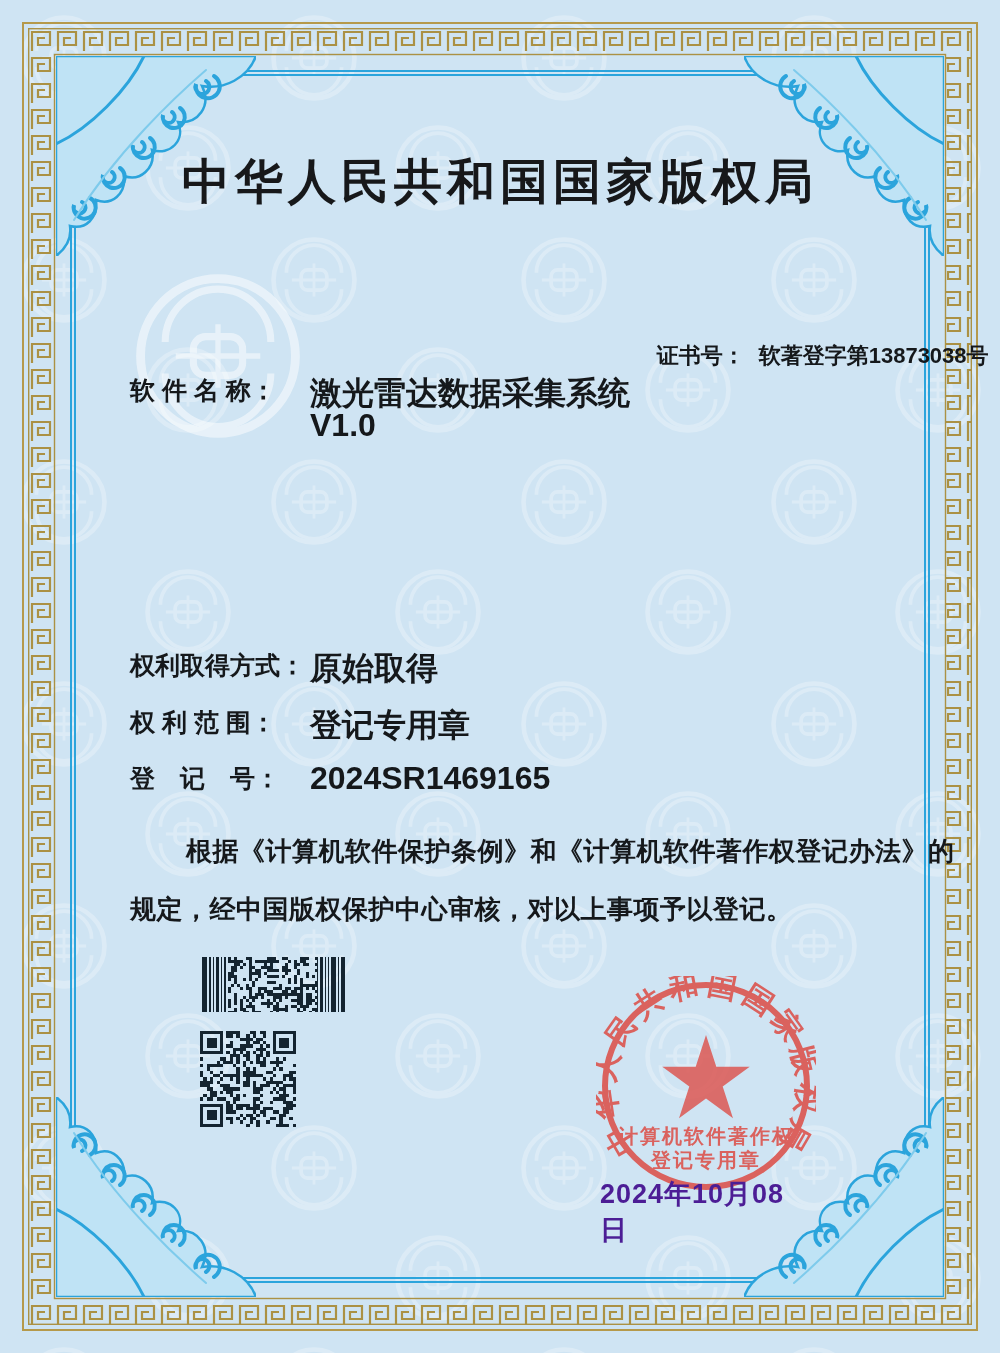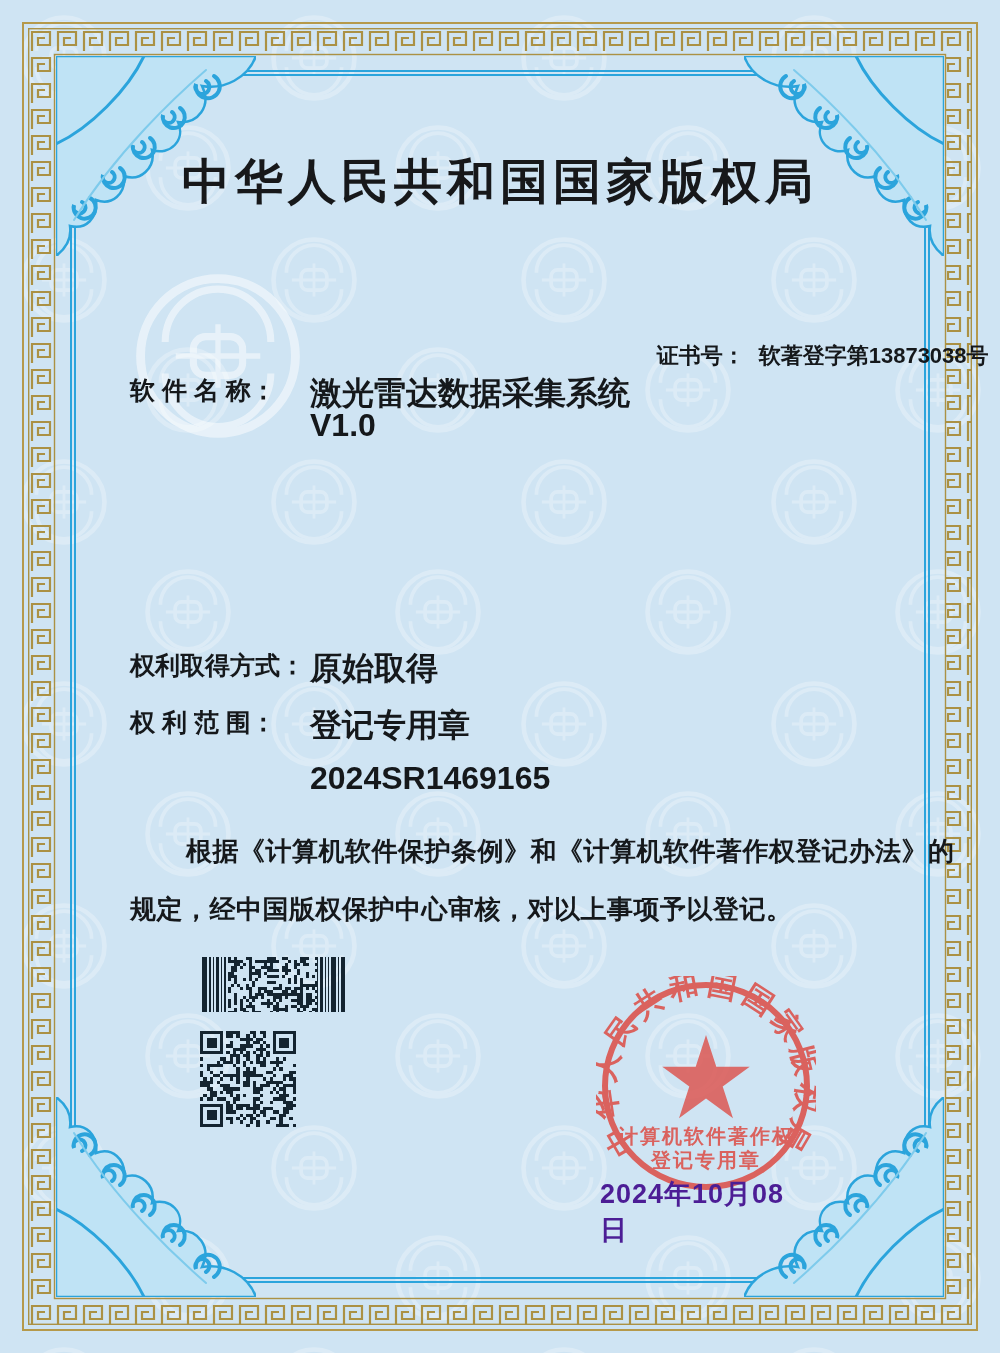--- a/index.html
+++ b/index.html
@@ -125,20 +125,21 @@
     <span class="f-value" style="top:372px">激光雷达数据采集系统</span>
     <span class="f-value" style="top:407px">V1.0</span>
 
 
     <span class="f-label" style="left:130px;top:649px">权利取得方式：</span>
     <span class="f-value" style="top:647px">原始取得</span>
 
     <span class="f-label" style="left:130px;top:706px">权 利 范 围：</span>
     <span class="f-value" style="top:704px">登记专用章</span>
 
+    <span class="f-label" style="left:130px;top:762px">登　记　号：</span>
     <span class="f-value" style="top:760px">2024SR1469165</span>
 
     <div class="statement" style="left:186px;top:834px">根据《计算机软件保护条例》和《计算机软件著作权登记办法》的</div>
     <div class="statement" style="left:130px;top:892px">规定，经中国版权保护中心审核，对以上事项予以登记。</div>
 
     <div class="barcode-box">
       <svg id="barcode-svg" viewBox="0 0 143 55" width="143" height="55" shape-rendering="crispEdges">
           <rect x="0" y="0" width="5" height="55" fill="#142430"></rect>
           <rect x="7" y="0" width="2" height="55" fill="#142430"></rect>
           <rect x="11" y="0" width="1" height="55" fill="#142430"></rect>

